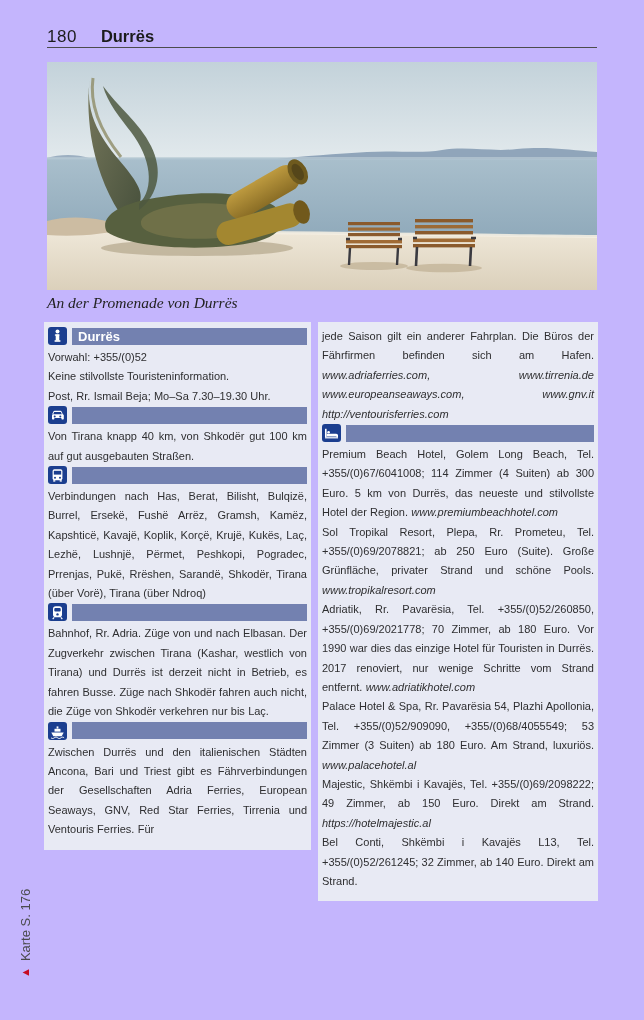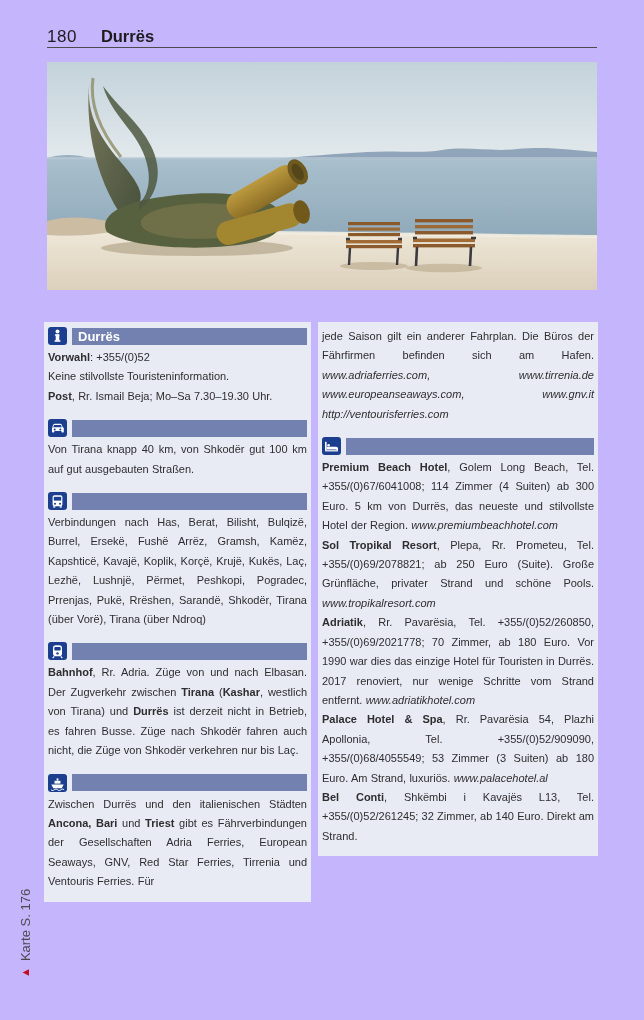--- a/index.html
+++ b/index.html
@@ -16,31 +16,31 @@
            font-style:italic;font-size:15.5px;color:#222;}
   
   .mapnote{position:absolute;left:18px;top:978px;transform:rotate(-90deg);
            transform-origin:0 0;white-space:nowrap;font-size:13px;color:#4b4b4d;}
   .mapnote .tri{color:#c60c22;font-size:11px;margin-right:6px;vertical-align:1px;}
   
   .cols{position:absolute;left:44px;top:322px;width:554px;display:flex;gap:7px;align-items:flex-start;}
   .col{background:#e8eaf4;padding:5px 4px 10px 4px;box-sizing:border-box;}
   .col-left{width:267px;}
   .col-right{width:280px;}
-  .section{margin-top:13px;}
+  .section{}
   .section:first-child{margin-top:0;}
   .shead{display:flex;align-items:center;height:18px;margin-bottom:3px;}
   .sicon{width:19px;height:18px;background:#1b3e8f;border-radius:3px;flex:0 0 auto;
          margin-right:5px;display:inline-flex;}
   .sicon svg{display:block;}
   .sbar{flex:1;height:17px;background:#7381b0;display:flex;align-items:center;}
   .sbarlabel{color:#fff;font-weight:700;font-size:13px;padding-left:6px;line-height:17px;}
   .para{margin:0;font-size:11px;line-height:19.4px;text-align:justify;
         word-spacing:.2px;color:#2e2e30;hyphens:auto;}
-  .para .b{font-weight:700;}
+  .para .b{font-weight:400;}
   .para .i{font-style:italic;}
 </style>
 </head>
 <body>
 
 <div class="page">
 
   <div class="hdr">
     <span class="pgnum">180</span><span class="pgtitle">Durrës</span>
   </div>
@@ -107,20 +107,21 @@
         <rect x="368" y="157" width="58" height="3.4" fill="#8a5a2c"></rect>
         <rect x="368" y="163" width="58" height="3.4" fill="#9c6a36"></rect>
         <rect x="368" y="169" width="58" height="3.4" fill="#8a5a2c"></rect>
         <rect x="366" y="176.5" width="62" height="3.6" fill="#a06b35"></rect>
         <rect x="366" y="182" width="62" height="3.4" fill="#8a5a2c"></rect>
         <path d="M370 185 L369 204 M424 185 L423 204 M370 176 L366 176 M424 176 L429 176" stroke="#3a3a40" stroke-width="2.6" fill="none"></path>
       </g>
     </svg>
   </div>
 
+  <div class="caption">An der Promenade von Durrës</div>
 
   <aside class="mapnote">
     <span class="tri">▲</span><span>Karte S. 176</span>
   </aside>
 
   <main class="cols">
     <div class="col col-left" id="col-left">
         <section class="section">
           <div class="shead">
             <span class="sicon">
@@ -222,18 +223,19 @@
               </svg>
             </span>
             <span class="sbar">
               <span class="sbarlabel"></span>
             </span>
           </div>
           <p class="para"><span class="b">Premium Beach Hotel</span><span>, Golem Long Beach, Tel. +355/(0)67/6041008; 114 Zimmer (4 Suiten) ab 300 Euro. 5 km von Durrës, das neueste und stilvollste Hotel der Region. </span><span class=" i">www.premiumbeachhotel.com</span></p>
           <p class="para"><span class="b">Sol Tropikal Resort</span><span>, Plepa, Rr. Prometeu, Tel. +355/(0)69/2078821; ab 250 Euro (Suite). Große Grünfläche, privater Strand und schöne Pools. </span><span class=" i">www.tropikalresort.com</span></p>
           <p class="para"><span class="b">Adriatik</span><span>, Rr. Pavarësia, Tel. +355/(0)52/260850, +355/(0)69/2021778; 70 Zimmer, ab 180 Euro. Vor 1990 war dies das einzige Hotel für Touristen in Durrës. 2017 renoviert, nur wenige Schritte vom Strand entfernt. </span><span class=" i">www.adriatikhotel.com</span></p>
           <p class="para"><span class="b">Palace Hotel &amp; Spa</span><span>, Rr. Pavarësia 54, Plazhi Apollonia, Tel. +355/(0)52/909090, +355/(0)68/4055549; 53 Zimmer (3 Suiten) ab 180 Euro. Am Strand, luxuriös. </span><span class=" i">www.palacehotel.al</span></p>
+          <p class="para"><span class="b">Majestic</span><span>, Shkëmbi i Kavajës, Tel. +355/(0)69/2098222; 49 Zimmer, ab 150 Euro. Direkt am Strand. </span><span class=" i">https://hotelmajestic.al</span></p>
           <p class="para"><span class="b">Bel Conti</span><span>, Shkëmbi i Kavajës L13, Tel. +355/(0)52/261245; 32 Zimmer, ab 140 Euro. Direkt am Strand. </span></p>
         </section>
       </div>
   </main>
 
 </div>
 
 </body></html>

